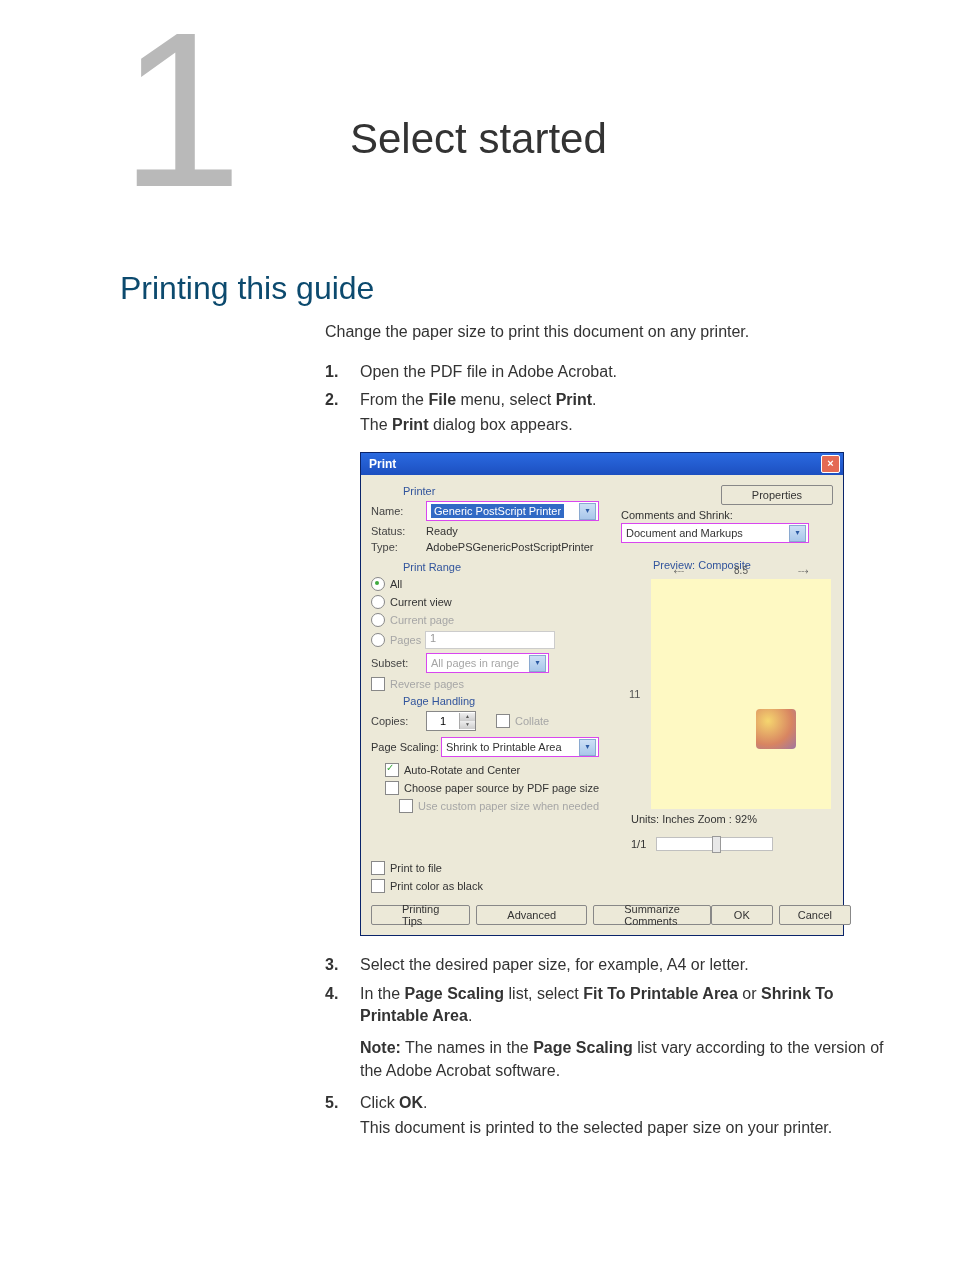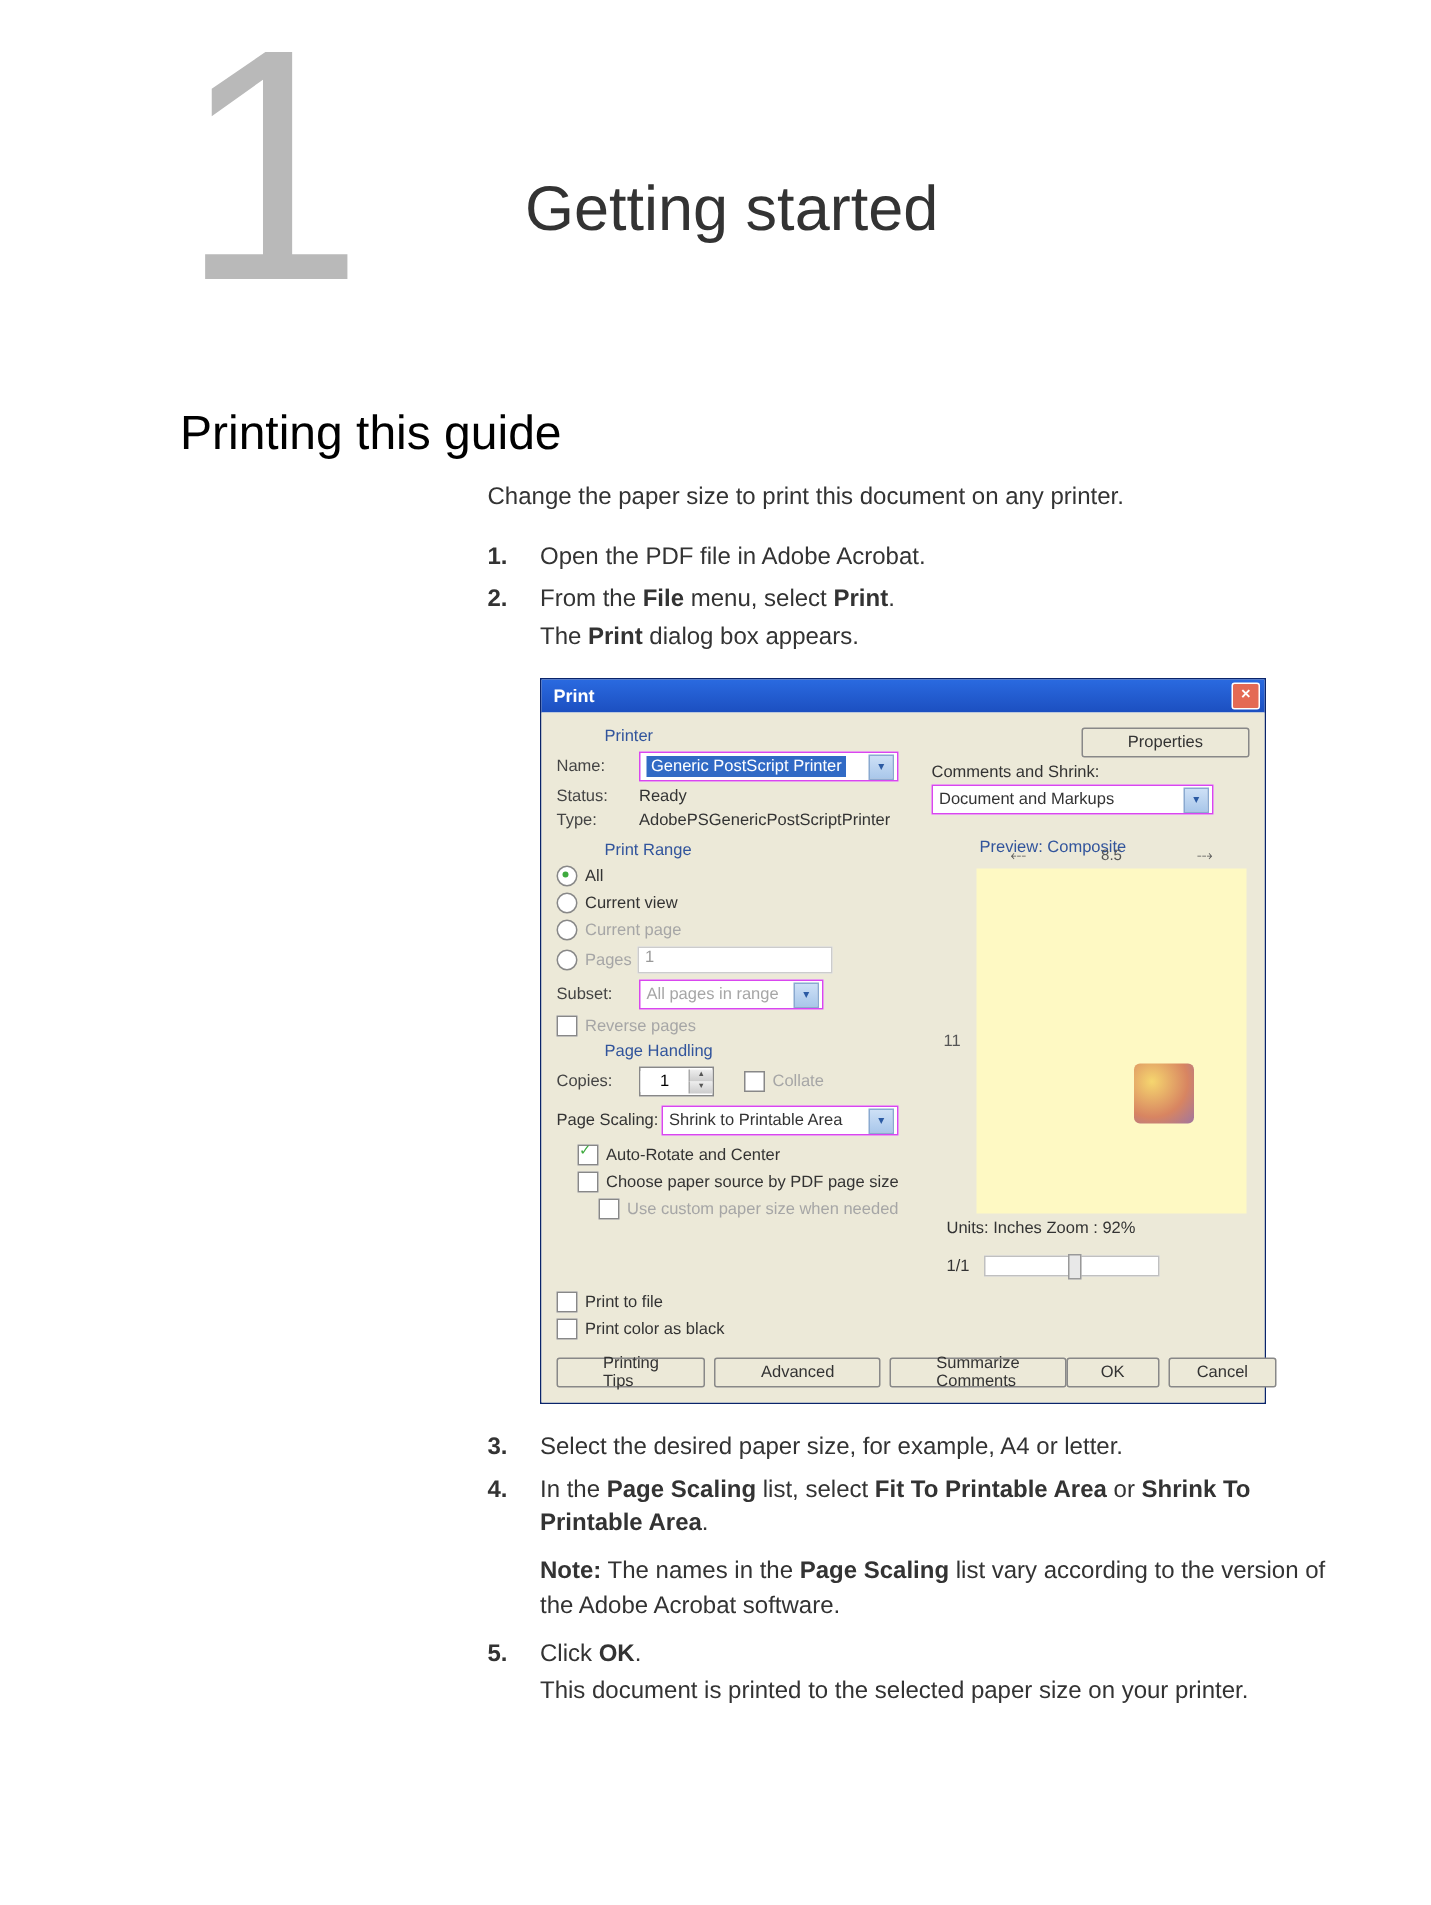--- a/index.html
+++ b/index.html
@@ -32,21 +32,21 @@
     left: 230px;
     top: 75px;
     font-size: 42px;
     font-weight: 400;
     color: #333;
   }
   .section-title {
     font-size: 32px;
     font-weight: 400;
     margin: 30px 0 10px 0;
-    color: #000000;
+    color: #0c4a6e;
   }
   .intro {
     margin-left: 205px;
     font-size: 16px;
     margin-bottom: 20px;
   }
   ol.steps {
     margin-left: 205px;
     padding-left: 0;
     list-style: none;
@@ -301,21 +301,21 @@
     background: #e8e8e8;
     border: 1px solid #999;
   }
 </style>
 </head>
 <body>
 
 <div class="page">
   <div class="chapter-header">
     <div class="big-number">1</div>
-    <div class="chapter-title">Getting started</div>
+    <div class="chapter-title">Select started</div>
   </div>
 
   <h2 class="section-title">Printing this guide</h2>
 
   <p class="intro">Change the paper size to print this document on any printer.</p>
 
   <ol class="steps">
     <li><span>Open the PDF file in Adobe Acrobat.</span></li>
     <li>
       <span><span>From the </span><b>File</b><span> menu, select </span><b>Print</b><span>.</span></span>

